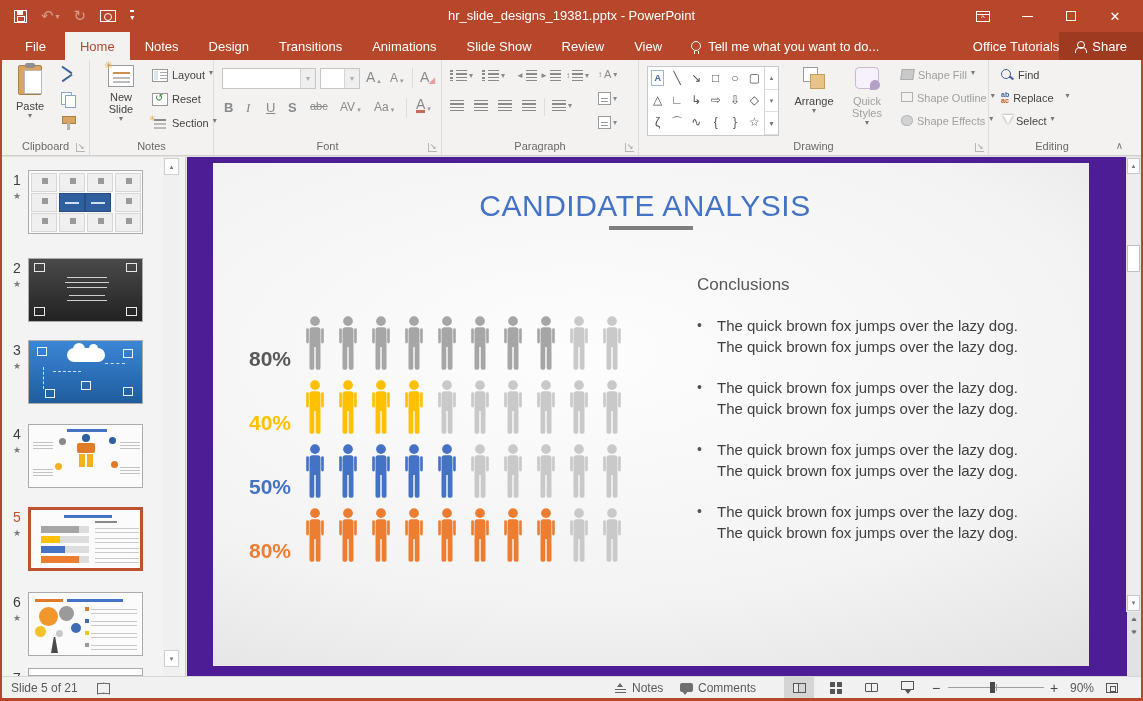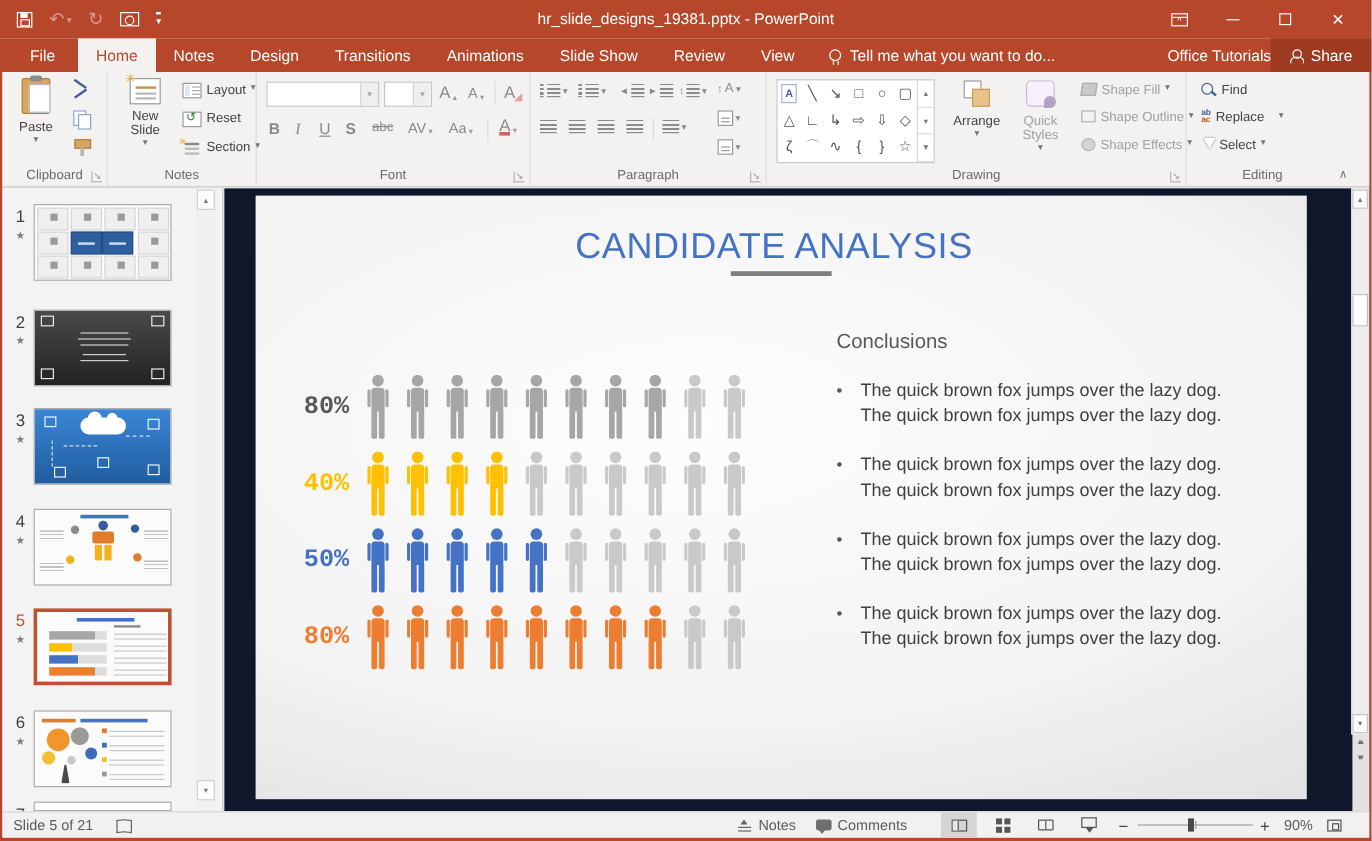--- a/index.html
+++ b/index.html
@@ -167,27 +167,27 @@
   .t6 .tt { position:absolute; top:6px; height:3px; }
   .t6 .bub { position:absolute; border-radius:50%; }
   .t6 .trunk { position:absolute; left:22px; top:44px; width:7px; height:16px; background:#4a4a4a; clip-path:polygon(40% 0,60% 0,100% 100%,0 100%); }
   .t6 .rl { position:absolute; left:62px; width:46px; height:1px; background:#c9c9c9; }
   .t6 .rq { position:absolute; left:56px; width:4px; height:4px; }
   
   .thumb-scroll { position:absolute; left:161px; top:0; width:17px; height:519px; background:#f0f0f0; }
   .scrollbtn { position:absolute; left:1px; width:15px; height:17px; background:#fdfdfd; border:1px solid #cfcfcf; color:#777; font-size:7px; display:flex; align-items:center; justify-content:center; }
 
   
-  .workspace { position:absolute; left:187px; top:157px; right:16px; height:519px; background:#0f172a; }
+  .workspace { position:absolute; left:187px; top:157px; right:16px; height:519px; background:#4c1d95; }
   .slidecanvas { position:absolute; left:26px; top:6px; width:876px; height:503px;
     background:radial-gradient(115% 95% at 42% 38%, #fdfdfd 0%, #f3f3f3 52%, #d8d8d8 100%); }
   .slide-title { position:absolute; top:26px; left:0; right:12px; text-align:center; font-size:30px; color:#4472c4; letter-spacing:.5px; }
   .title-rule { position:absolute; top:63px; left:50%; transform:translateX(-50%); width:84px; height:4px; background:#7f7f7f; }
   .pictograph { position:absolute; left:14px; top:144px; }
-  .picto-row { display:flex; align-items:center; height:64px;font-family:Liberation Mono, monospace; }
+  .picto-row { display:flex; align-items:flex-end; height:64px; }
   .picto-label { width:64px; text-align:right; font-weight:bold; font-size:21px; margin-right:13px; }
   .picto-icons { display:flex; gap:11px; }
   .person { width:22px; height:55px; display:block; }
   .conclusions { position:absolute; left:484px; top:112px; width:352px; }
   .conclusions h3 { font-size:17px; color:#595959; font-weight:normal; }
   .concl-list { margin-top:20px; list-style:none; }
   .concl-item { display:flex; margin-bottom:20px; }
   .concl-bullet { width:20px; color:#555; font-size:14px; line-height:21px; }
   .concl-lines { font-size:15px; color:#3f3f3f; line-height:21px; }
 

